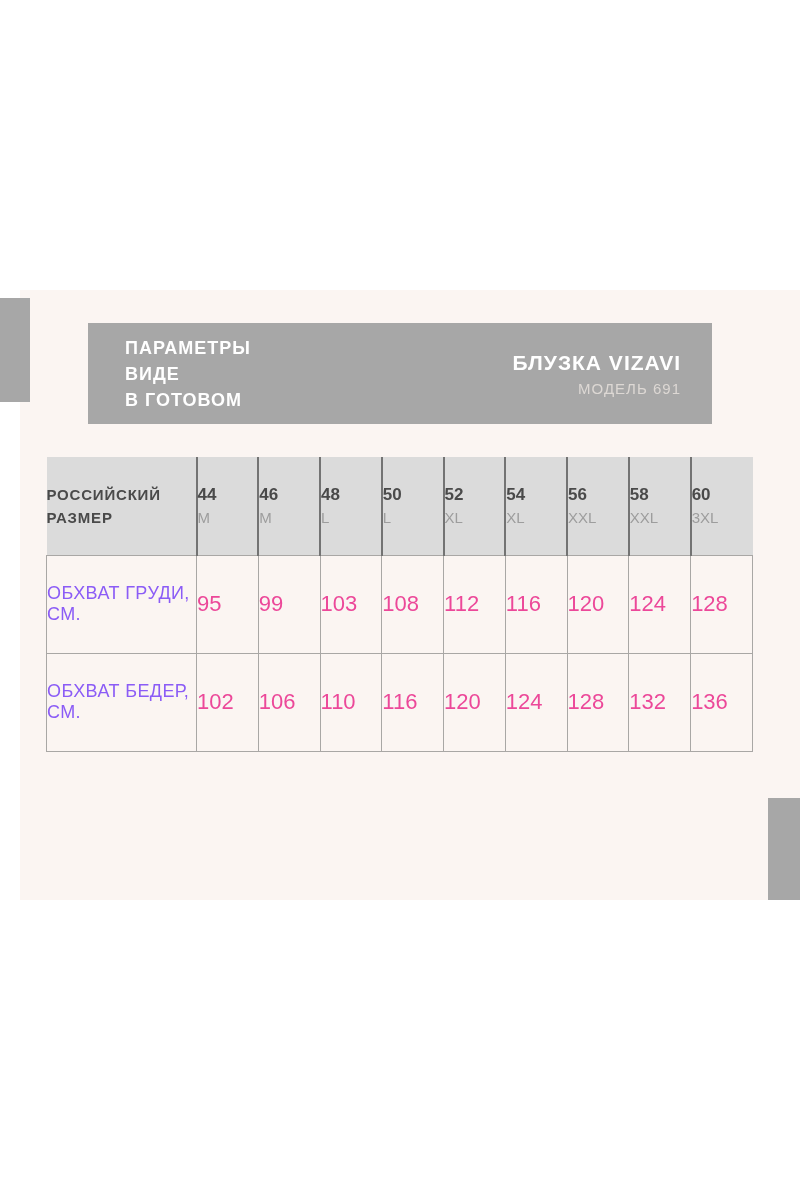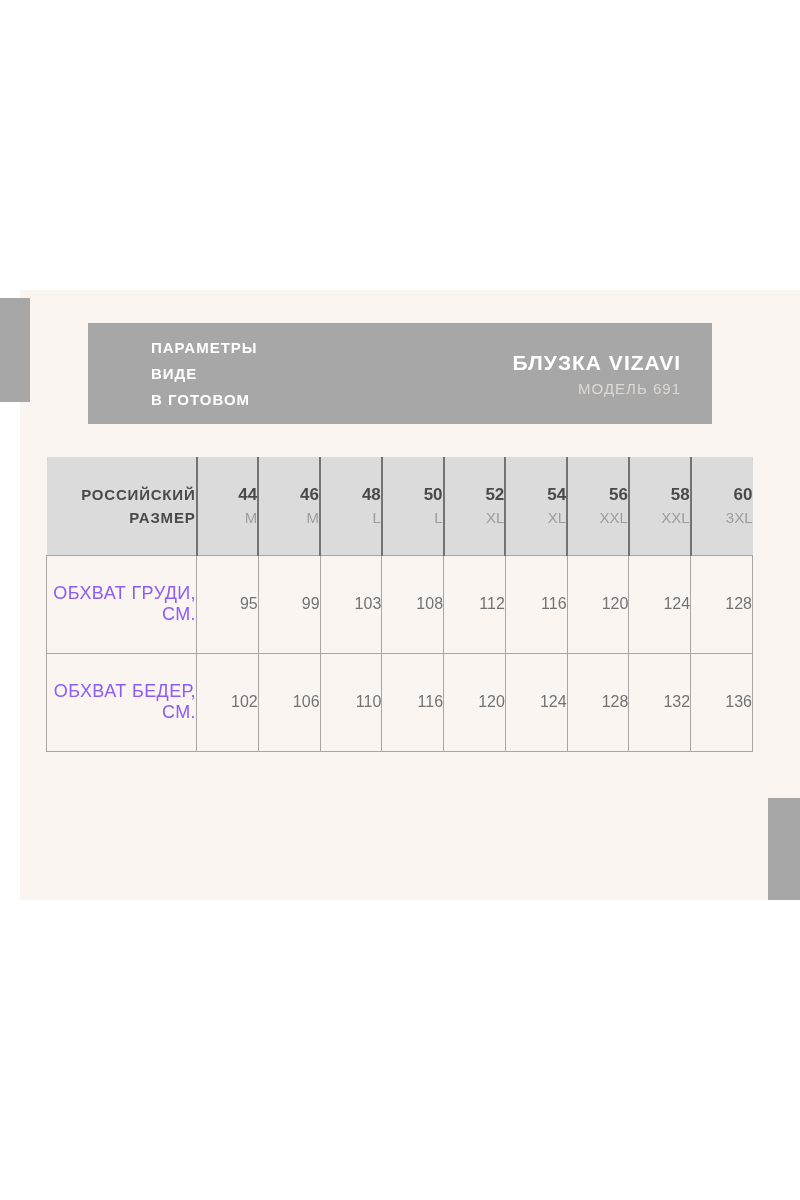--- a/index.html
+++ b/index.html
@@ -22,23 +22,22 @@
 
   .header-bar {
     position: absolute;
     left: 88px; top: 323px;
     width: 624px; height: 101px;
     background: #a7a7a7;
   }
   .header-title {
     position: absolute; left: 37px; top: 12px;
     color: #ffffff; font-weight: bold;
-    font-size: 15px; line-height: 26px;
+    font-size: 18px; line-height: 26px;
     letter-spacing: 1px;
-    margin-left: 26px;
   }
   .header-product { position: absolute; right: 31px; top: 28px; text-align: right; }
   .product-name {
     color: #ffffff; font-weight: bold;
     font-size: 21px; letter-spacing: 1px;
   }
   .product-model {
     color: #ddd8d4; font-size: 15px;
     letter-spacing: 1px; margin-top: 5px;
   }
@@ -46,41 +45,41 @@
   table.size-table {
     position: absolute;
     left: 46px; top: 457px;
     width: 707px;
     border-collapse: collapse;
     table-layout: fixed;
   }
   .size-table tr { height: 98px; }
   .size-table th, .size-table td {
     padding: 0; margin: 0;
-    vertical-align: middle; text-align: right;
+    vertical-align: middle; text-align: left;
   }
   .size-table thead th {
     background: #dbdbdb;
     border-left: 2px solid #737373;
   }
   .size-table thead th:first-child { border-left: none; }
   .head-label {
     font-size: 15px; font-weight: bold;
     color: #4a4a4a; line-height: 23px;
     letter-spacing: 0.8px;
   }
   .size-num { font-size: 17px; font-weight: bold; color: #4a4a4a; }
   .size-intl { font-size: 15px; color: #9d9d9d; margin-top: 4px; font-weight: normal; }
   .size-table tbody td { border: 1px solid #a9a7a5; }
   .row-label {
     font-size: 18px; color: #8b5cf6;
     line-height: 21px; letter-spacing: 0.4px;
     font-weight: normal;
   }
-  .value-cell { font-size: 16px; color: #737373; }
+  .value-cell { font-size: 22px; color: #ec4899; }
 </style>
 </head>
 <body>
 
 <div class="canvas"></div>
 <div class="accent accent-left"></div>
 <div class="accent accent-right"></div>
 
 <div class="header-bar">
   <div class="header-title">

